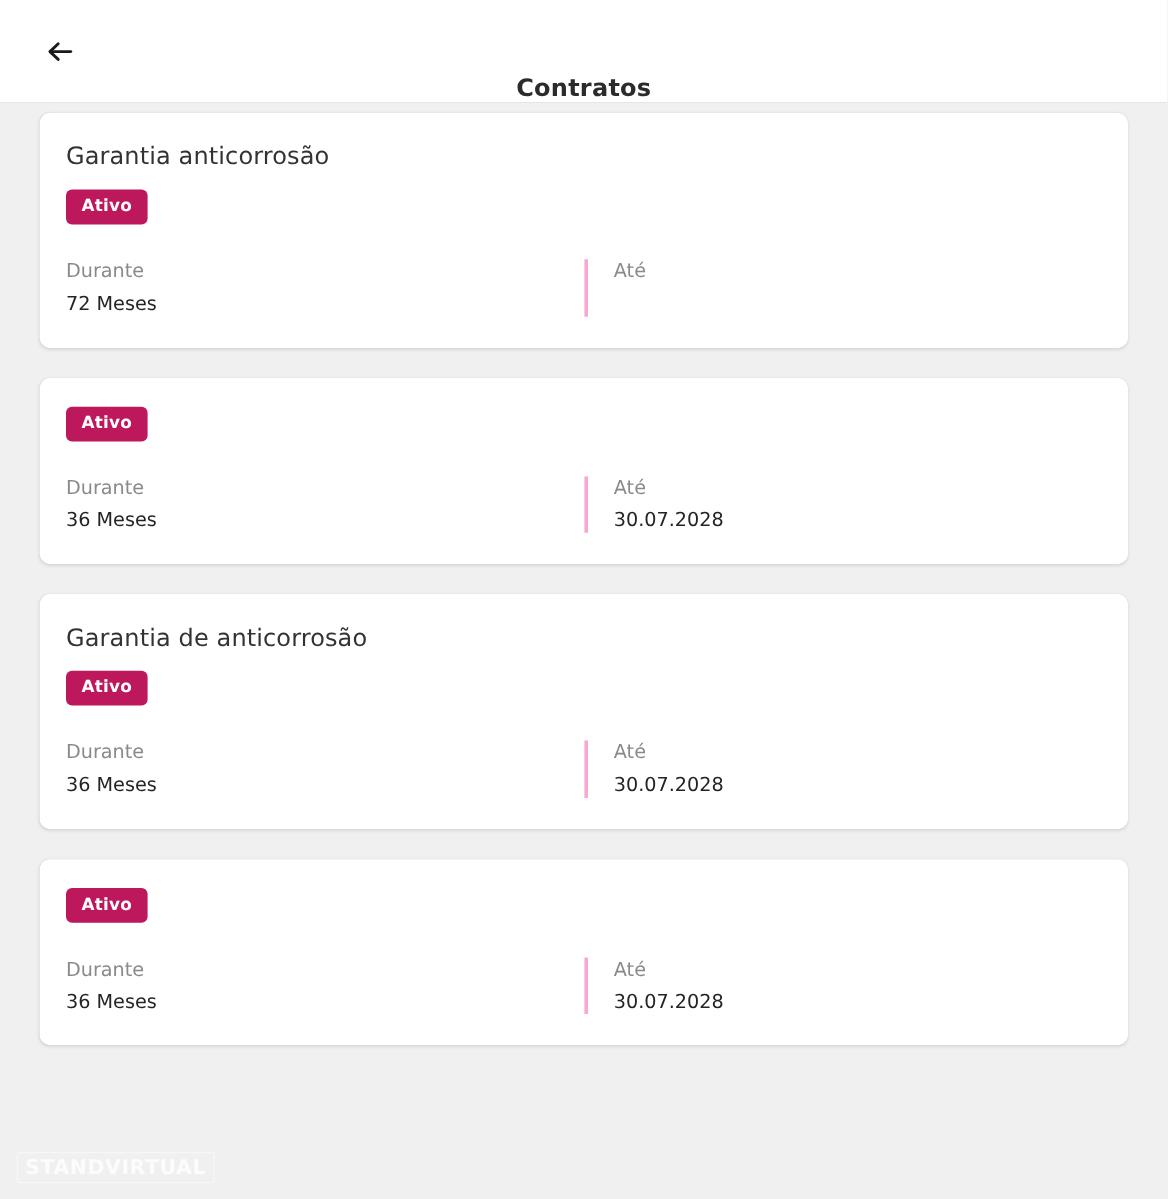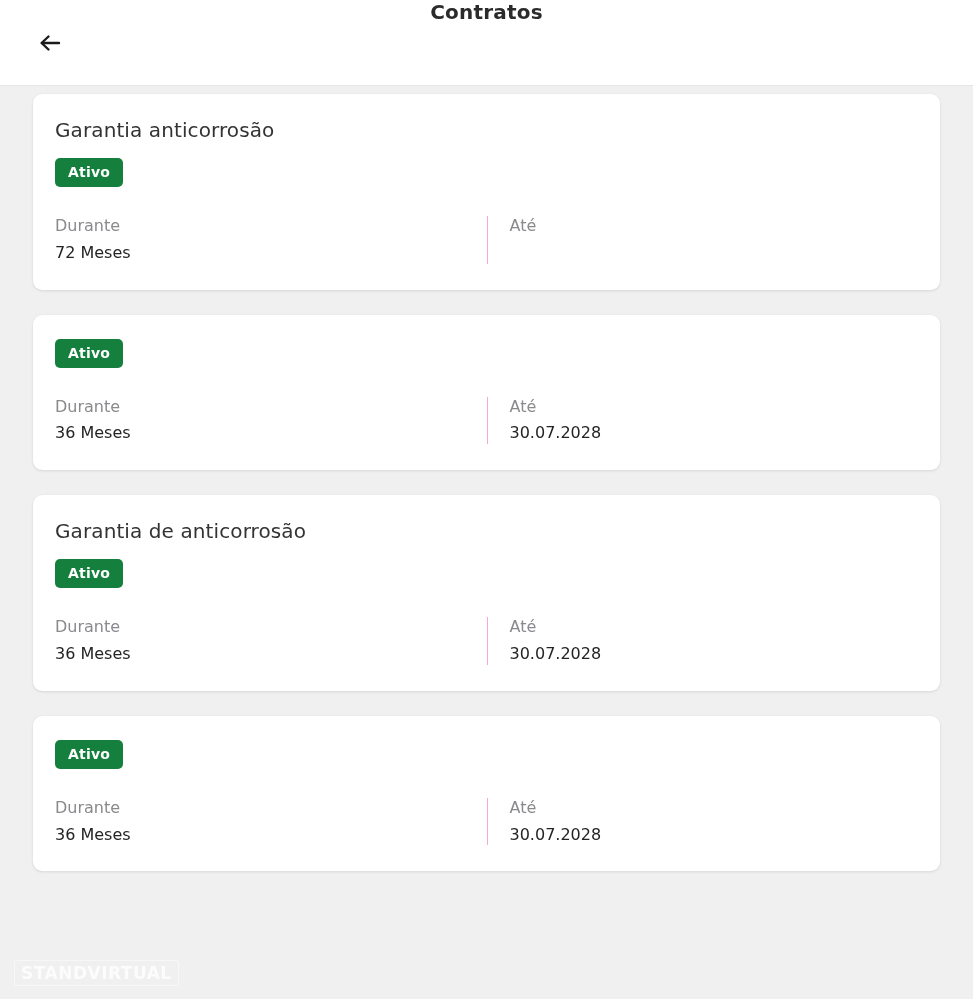--- a/index.html
+++ b/index.html
@@ -16,21 +16,21 @@
   }
 
   
   .appbar {
     position: relative;
     height: 86px;
     background: #ffffff;
     border-bottom: 1px solid #e6e6e8;
     box-sizing: border-box;
     display: flex;
-    align-items: flex-start;
+    align-items: flex-end;
   }
   .back-btn {
     position: absolute;
     left: 26px;
     top: 50%;
     transform: translateY(-50%);
     width: 48px;
     height: 48px;
     display: flex;
     align-items: center;
@@ -70,41 +70,41 @@
   .card-title {
     font-size: 20px;
     font-weight: normal;
     color: #333333;
     letter-spacing: 0.1px;
     margin: 0 0 16px 0;
     line-height: 1.2;
   }
   .badge {
     display: inline-block;
-    background: #15803d;
+    background: #be185d;
     color: #ffffff;
     font-size: 14px;
     font-weight: bold;
     padding: 7px 13px 8px 13px;
     border-radius: 5px;
     letter-spacing: 0.2px;
     line-height: 1;
   }
 
   
   .detail-row {
     display: flex;
     margin-top: 29px;
   }
   .detail-col {
     flex: 0 0 50%;
     box-sizing: border-box;
   }
   .detail-col.right {
-    border-left: 1px solid #f9a8d4;
+    border-left: 3px solid #f9a8d4;
     padding-left: 22px;
   }
   .detail-label {
     font-size: 16px;
     color: #8a8a8e;
     font-weight: normal;
     line-height: 1.3;
     margin-bottom: 6px;
   }
   .detail-value {

